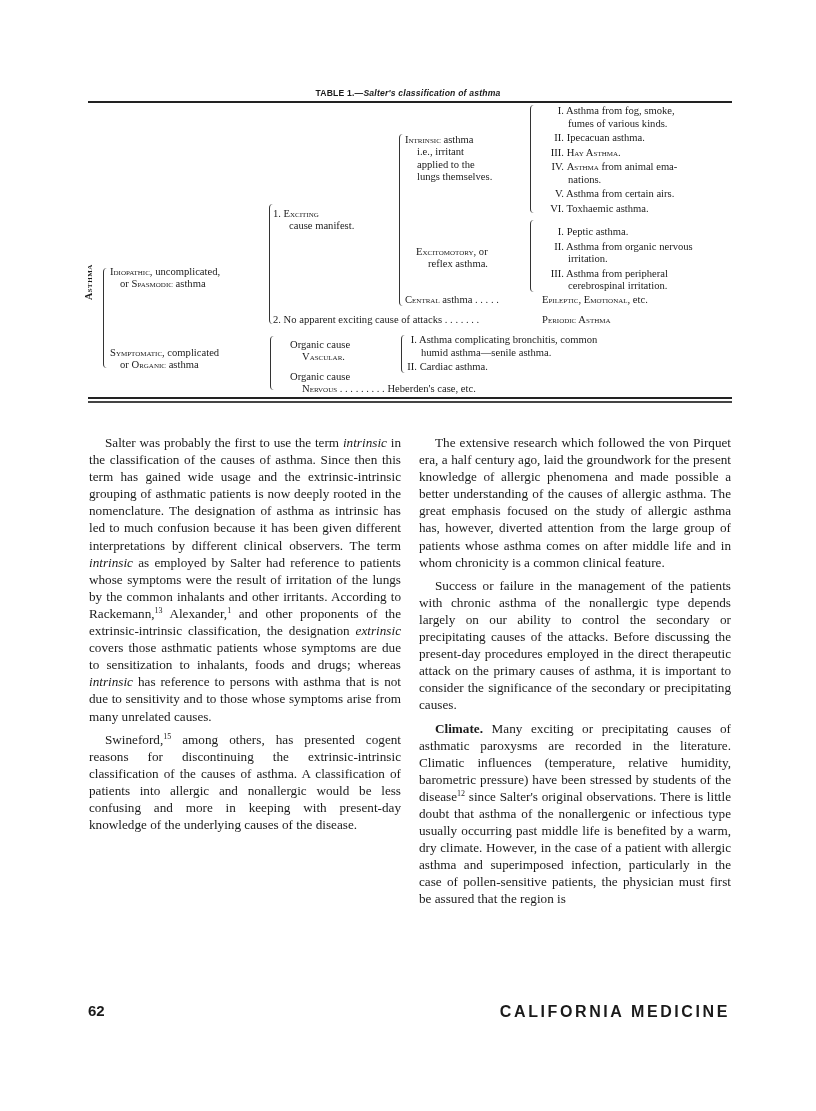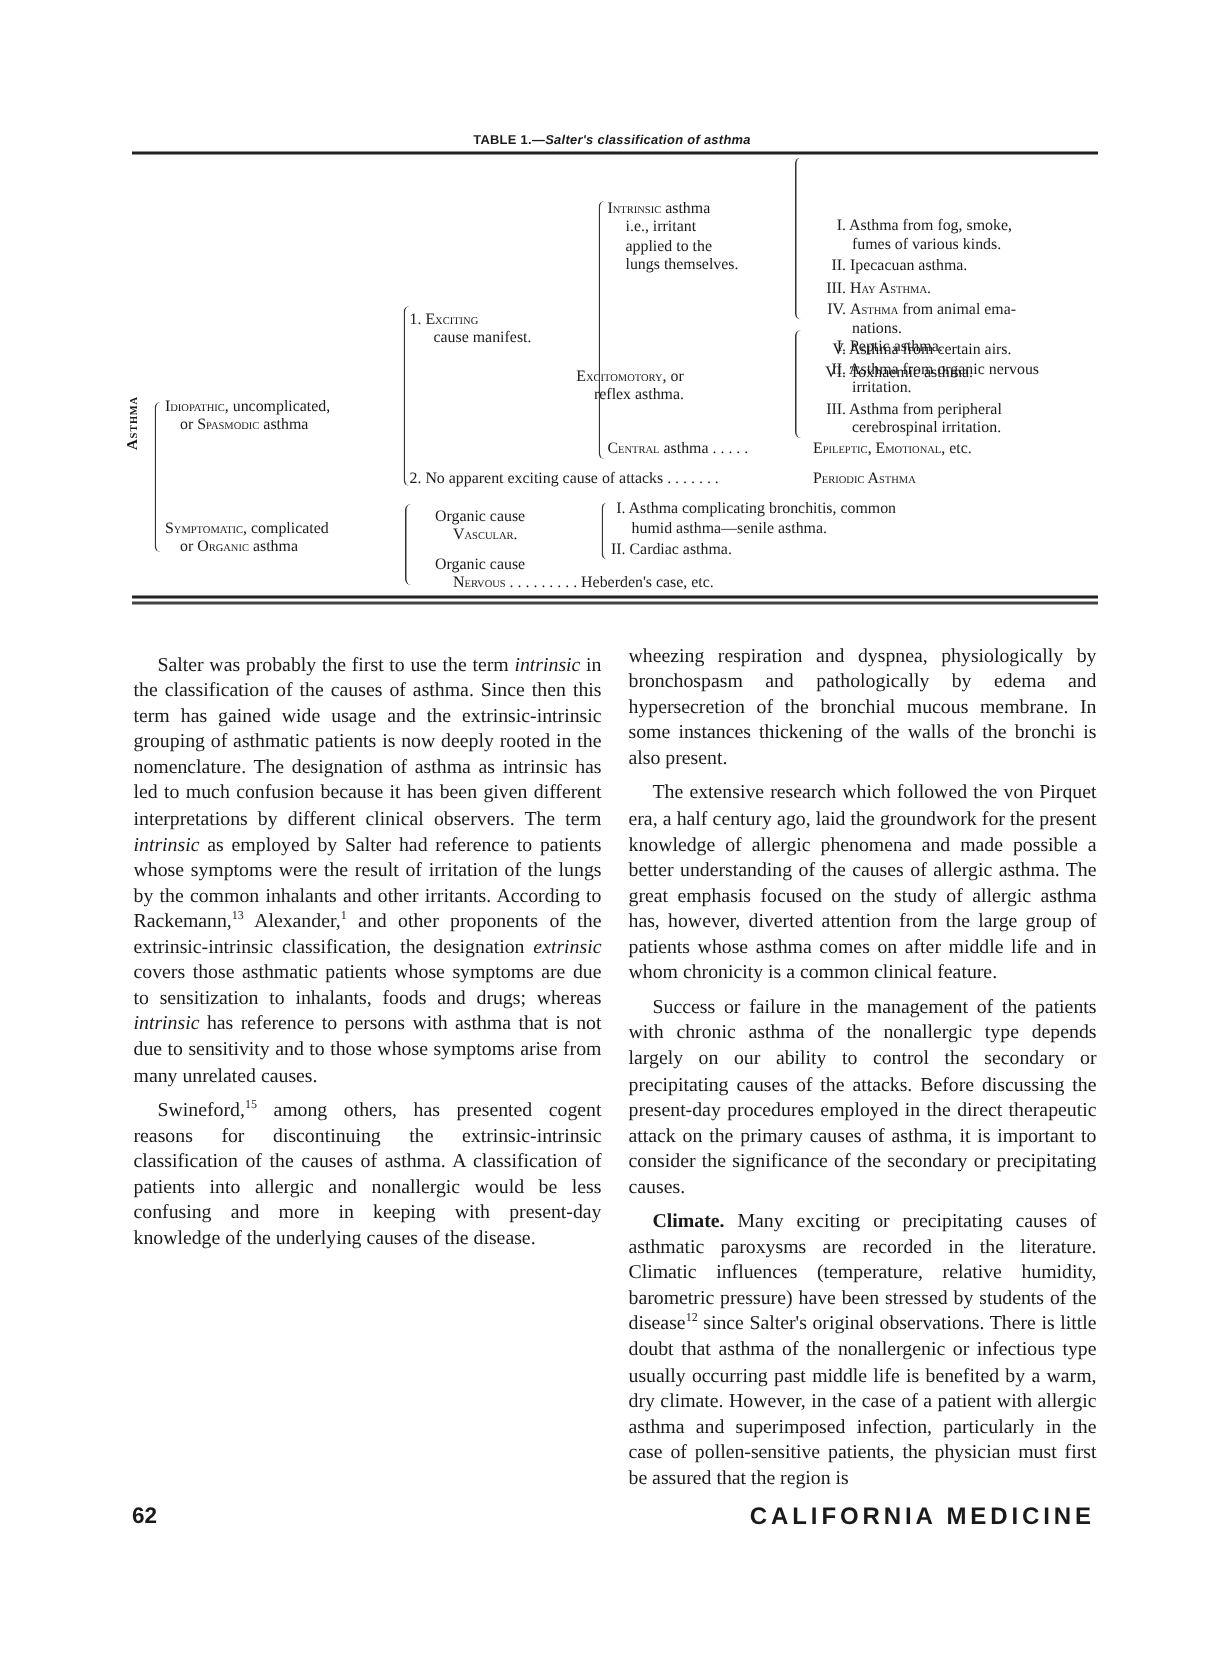--- a/index.html
+++ b/index.html
@@ -64,32 +64,32 @@
   <div class="brace" style="left:399px; top:134px; width:6px; height:172px;"></div>
 
   <div class="abs" style="left:405px; top:134px;">
     <div><span class="sc">Intrinsic</span><span> asthma</span></div>
     <div style="padding-left:12px;">i.e., irritant</div>
     <div style="padding-left:12px;">applied to the</div>
     <div style="padding-left:12px;">lungs themselves.</div>
   </div>
 
   <div class="brace" style="left:530px; top:105px; width:6px; height:108px;"></div>
-  <div class="abs" style="left:537px; top:105px; line-height:12.5px;margin-top:40px;">
+  <div class="abs" style="left:537px; top:105px; line-height:12.5px;">
     <div><span style="display:inline-block;width:27px;text-align:right;">I.</span> <span>Asthma from fog, smoke,</span></div>
     <div style="padding-left:31px;">fumes of various kinds.</div>
     <div style="margin-top:2px;"><span style="display:inline-block;width:27px;text-align:right;">II.</span> <span>Ipecacuan asthma.</span></div>
     <div style="margin-top:2px;"><span style="display:inline-block;width:27px;text-align:right;">III.</span> <span class="sc">Hay Asthma</span><span>.</span></div>
     <div style="margin-top:2px;"><span style="display:inline-block;width:27px;text-align:right;">IV.</span> <span class="sc">Asthma</span><span> from animal ema-</span></div>
     <div style="padding-left:31px;">nations.</div>
     <div style="margin-top:2px;"><span style="display:inline-block;width:27px;text-align:right;">V.</span> <span>Asthma from certain airs.</span></div>
     <div style="margin-top:2px;"><span style="display:inline-block;width:27px;text-align:right;">VI.</span> <span>Toxhaemic asthma.</span></div>
   </div>
 
-  <div class="abs" style="left:384px; top:246px;text-align:center;">
+  <div class="abs" style="left:416px; top:246px;">
     <div><span class="sc">Excitomotory</span><span>, or</span></div>
     <div style="padding-left:12px;">reflex asthma.</div>
   </div>
 
   <div class="brace" style="left:530px; top:220px; width:6px; height:72px;"></div>
   <div class="abs" style="left:537px; top:226px; line-height:12.5px;">
     <div><span style="display:inline-block;width:27px;text-align:right;">I.</span> <span>Peptic asthma.</span></div>
     <div style="margin-top:2px;"><span style="display:inline-block;width:27px;text-align:right;">II.</span> <span>Asthma from organic nervous</span></div>
     <div style="padding-left:31px;">irritation.</div>
     <div style="margin-top:2px;"><span style="display:inline-block;width:27px;text-align:right;">III.</span> <span>Asthma from peripheral</span></div>
@@ -129,20 +129,19 @@
 </div>
 
 <div class="rule-bot1"></div>
 <div class="rule-bot2"></div>
 
 <div class="col" style="left:89px; top:428px;" id="leftcol">
     <p class="ind gap">Salter was probably the first to use the term <i>intrinsic</i> in the classification of the causes of asthma. Since then this term has gained wide usage and the extrinsic-intrinsic grouping of asthmatic patients is now deeply rooted in the nomenclature. The designation of asthma as intrinsic has led to much confusion because it has been given different interpretations by different clinical observers. The term <i>intrinsic</i> as employed by Salter had reference to patients whose symptoms were the result of irritation of the lungs by the common inhalants and other irritants. According to Rackemann,<sup>13</sup> Alexander,<sup>1</sup> and other proponents of the extrinsic-intrinsic classification, the designation <i>extrinsic</i> covers those asthmatic patients whose symptoms are due to sensitization to inhalants, foods and drugs; whereas <i>intrinsic</i> has reference to persons with asthma that is not due to sensitivity and to those whose symptoms arise from many unrelated causes.</p>
     <p class="ind gap">Swineford,<sup>15</sup> among others, has presented cogent reasons for discontinuing the extrinsic-intrinsic classification of the causes of asthma. A classification of patients into allergic and nonallergic would be less confusing and more in keeping with present-day knowledge of the underlying causes of the disease.</p>
   </div>
 <div class="col" style="left:419px; top:428px;" id="rightcol">
-    <p>wheezing respiration and dyspnea, physiologically by bronchospasm and pathologically by edema and hypersecretion of the bronchial mucous membrane. In some instances thickening of the walls of the bronchi is also present.</p>
     <p class="ind gap">The extensive research which followed the von Pirquet era, a half century ago, laid the groundwork for the present knowledge of allergic phenomena and made possible a better understanding of the causes of allergic asthma. The great emphasis focused on the study of allergic asthma has, however, diverted attention from the large group of patients whose asthma comes on after middle life and in whom chronicity is a common clinical feature.</p>
     <p class="ind gap">Success or failure in the management of the patients with chronic asthma of the nonallergic type depends largely on our ability to control the secondary or precipitating causes of the attacks. Before discussing the present-day procedures employed in the direct therapeutic attack on the primary causes of asthma, it is important to consider the significance of the secondary or precipitating causes.</p>
     <p class="ind gap"><b>Climate.</b> Many exciting or precipitating causes of asthmatic paroxysms are recorded in the literature. Climatic influences (temperature, relative humidity, barometric pressure) have been stressed by students of the disease<sup>12</sup> since Salter's original observations. There is little doubt that asthma of the nonallergenic or infectious type usually occurring past middle life is benefited by a warm, dry climate. However, in the case of a patient with allergic asthma and superimposed infection, particularly in the case of pollen-sensitive patients, the physician must first be assured that the region is</p>
   </div>
 
 <div class="footer-num">62</div>
 <div class="footer-journal">CALIFORNIA MEDICINE</div>
 
 </body></html>

